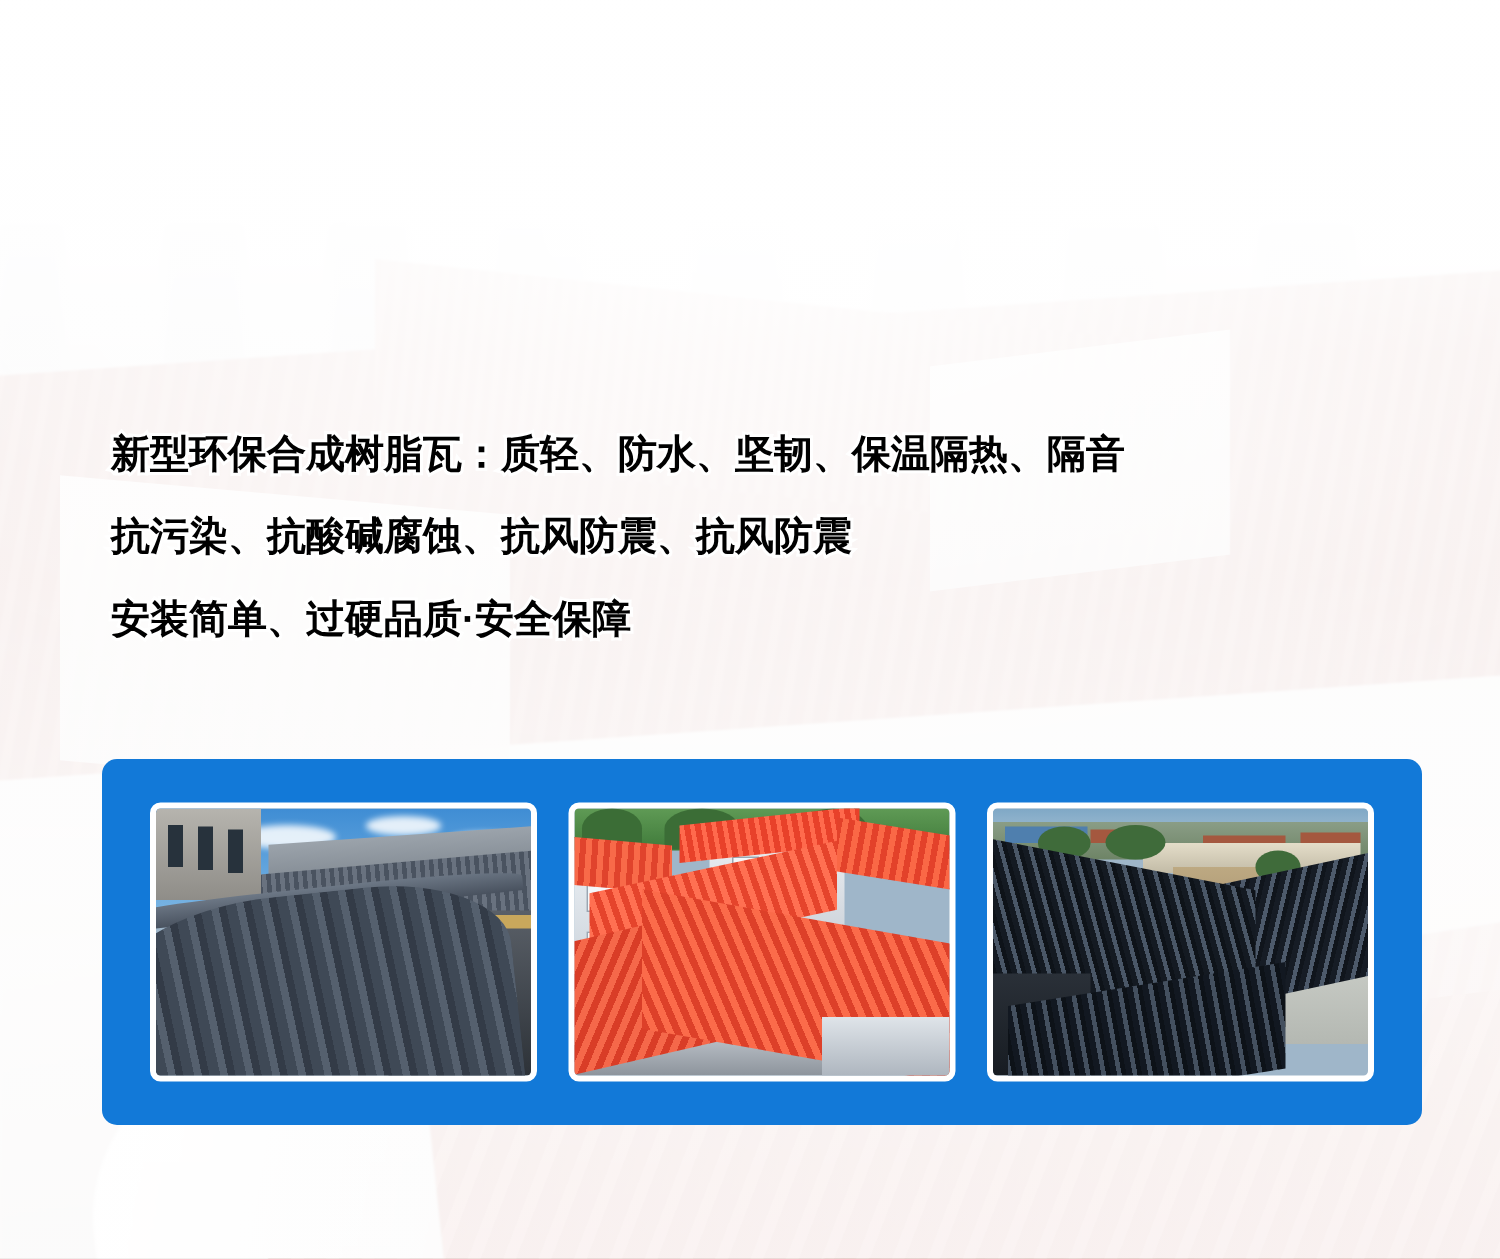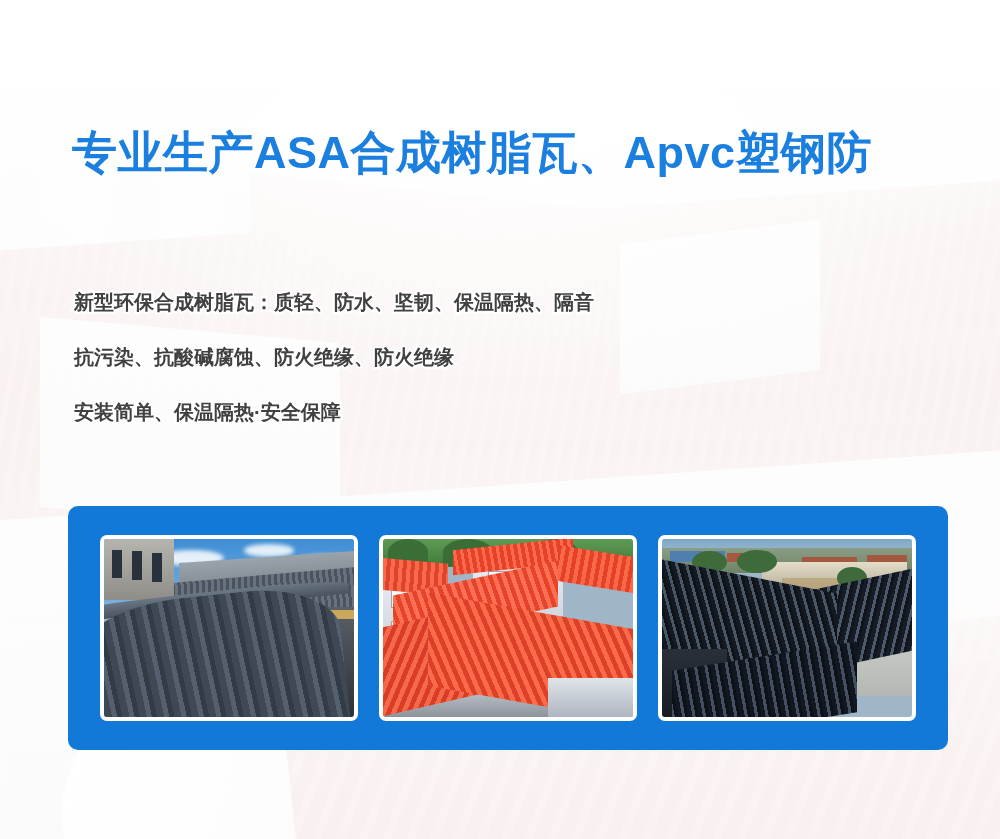--- a/index.html
+++ b/index.html
@@ -129,22 +129,22 @@
     color:#1b7fe0;letter-spacing:.5px;
     -webkit-text-stroke:3px #ffffff;
     paint-order:stroke fill;
     text-shadow:0 0 2px rgba(255,255,255,.95);
     white-space:nowrap;
   }
   .headline .l2{display:block;}
 
   .subhead{
     position:absolute;left:74px;top:275px;width:900px;
-    font-size:20px;line-height:55px;font-weight:bold;
-    color:#404040;
+    font-size:26px;line-height:55px;font-weight:bold;
+    color:#000000;
     -webkit-text-stroke:4px #ffffff;
     paint-order:stroke fill;
     white-space:nowrap;
   }
   .subhead span{display:block;}
 
   
   .gallery{
     position:absolute;left:68px;top:506px;width:880px;height:244px;
     background:#1279d8;border-radius:10px;
@@ -257,27 +257,26 @@
     <div class="bg-bottom-roof2"></div>
     <div class="bg-bottom-roof"></div>
     <div class="bg-eave"></div>
     <div class="bg-wash"></div>
     <div class="bg-wash2"></div>
   </div>
 
   <div class="content">
 
     <h1 class="headline">
-      <span class="l1">专业生产ASA合成树脂瓦、Apvc塑钢防</span>
     </h1>
 
     <div class="subhead">
       <span>新型环保合成树脂瓦：质轻、防水、坚韧、保温隔热、隔音</span>
-      <span>抗污染、抗酸碱腐蚀、防火绝缘、防火绝缘</span>
-      <span>安装简单、保温隔热·安全保障</span>
+      <span>抗污染、抗酸碱腐蚀、抗风防震、抗风防震</span>
+      <span>安装简单、过硬品质·安全保障</span>
     </div>
 
     <div class="gallery">
 
       <div class="thumb">
         <div class="ph">
           <div class="t1-sky"></div>
           <div class="t1-cloud" style="left:22%;top:6%;width:26%;height:9%"></div>
           <div class="t1-cloud" style="left:56%;top:3%;width:20%;height:7%"></div>
           <div class="t1-cloud" style="left:78%;top:9%;width:18%;height:6%"></div>

